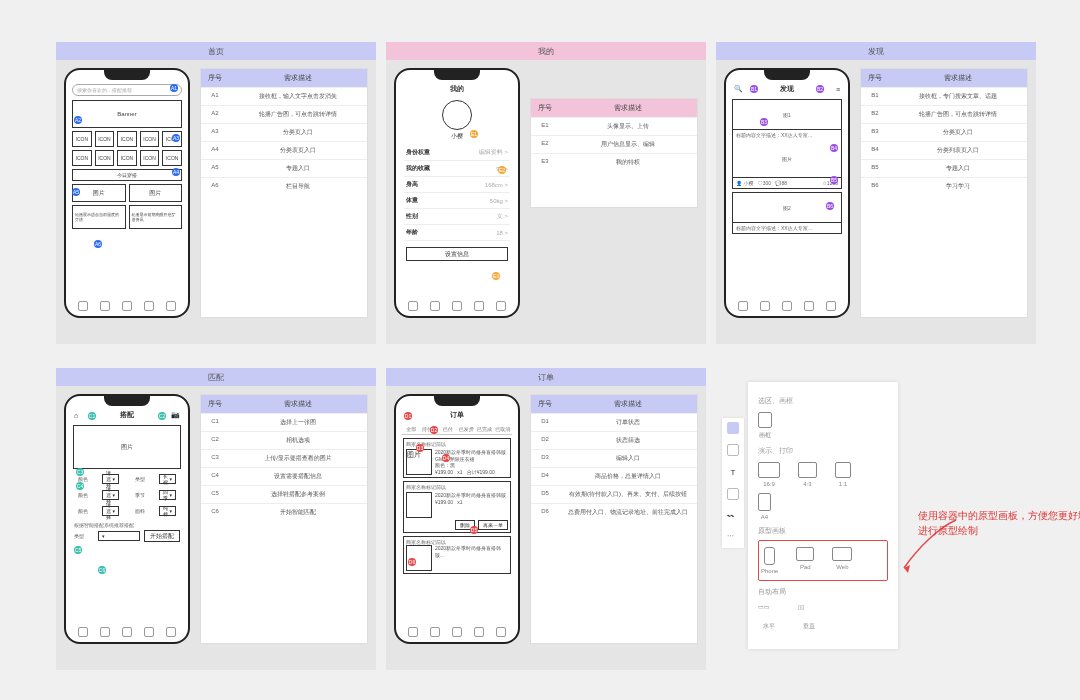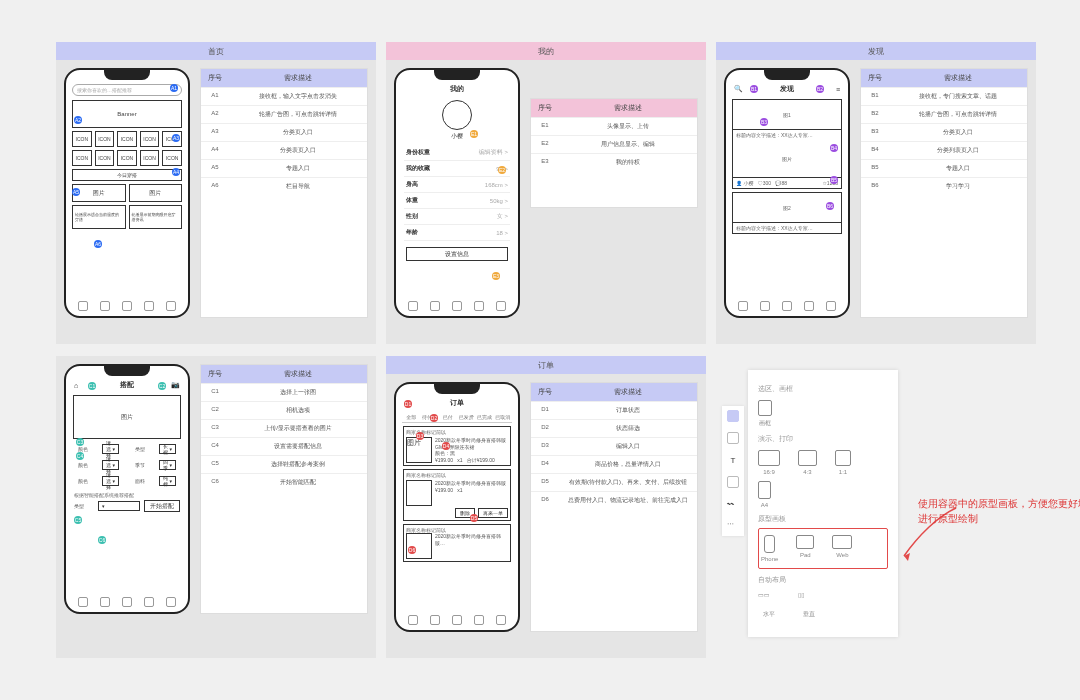--- a/index.html
+++ b/index.html
@@ -12,21 +12,21 @@
     height: 700px;
     overflow: hidden;
     position: relative;
   }
   .board {
     position: absolute;
     top: 42px; left: 56px;
     width: 980px;
     display: grid;
     grid-template-columns: 1fr 1fr 1fr;
-    gap: 12px 10px;
+    gap: 24px 10px;
   }
   .panel { background: #e5e5e5; position: relative; }
   .panel.tall { height: 302px; }
   .header { height:18px; display:flex; align-items:center; justify-content:center; font-size:8px; color:#555; }
   .header.violet { background: #c6caf5; }
   .header.pink   { background: #f3c3d9; }
   .panel-body { position:relative; padding:8px; display:flex; gap:10px; }
 
   
   .phone {
@@ -336,20 +336,21 @@
           </div>
         <div class="trow">
             <div class="c1">B6</div>
             <div class="c2">学习学习</div>
           </div>
       </div>
     </div>
   </div>
 
   <div class="panel tall">
+    <div class="header violet">匹配</div>
     <div class="panel-body">
       <div class="phone">
         <div class="notch"></div>
         <div class="screen">
           <div class="titlebar">
               <span class="left">⌂</span>
               <span>搭配</span>
               <span class="right">📷</span>
             </div>
           <div class="block" style="height:44px;margin:3px;">图片</div>

